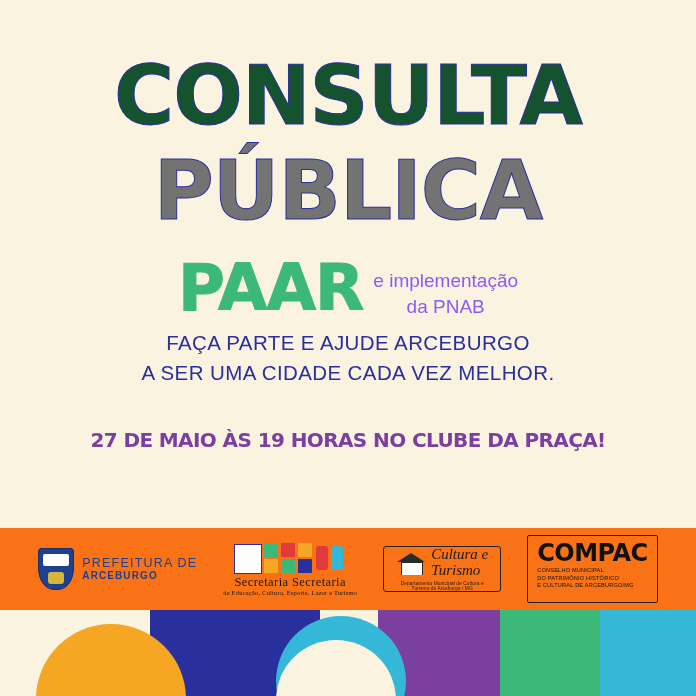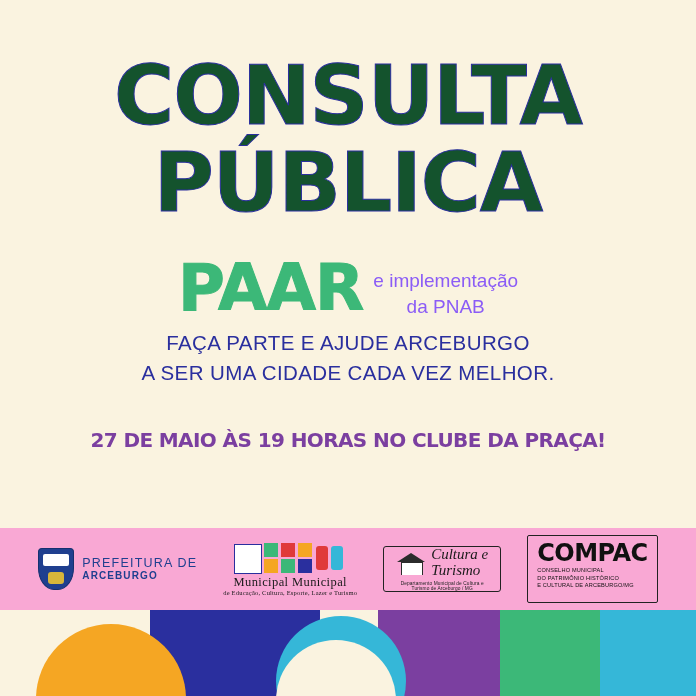--- a/index.html
+++ b/index.html
@@ -38,22 +38,22 @@
     color: #14532d;
     margin: 0;
     -webkit-text-stroke: 1px #2a2f9e;
   }
   .line-publica {
     font-family: "DejaVu Sans", sans-serif;
     font-weight: bold;
     font-size: 82px;
     line-height: 1.02;
     letter-spacing: -1px;
-    color: #14532d;
-    margin: 8px;
+    color: #737373;
+    margin: 16px;
     -webkit-text-stroke: 1px #2a2f9e;
   }
 
   
   .paar-row {
     position: absolute;
     top: 256px;
     left: 0;
     width: 696px;
     display: flex;
@@ -114,21 +114,21 @@
     white-space: nowrap;
   }
 
   
   .logo-strip {
     position: absolute;
     top: 528px;
     left: 0;
     width: 696px;
     height: 82px;
-    background: #f9a8d4;
+    background: #f97316;
     display: flex;
     align-items: center;
     justify-content: center;
     gap: 26px;
   }
   .logo {
     display: flex;
     align-items: center;
     justify-content: center;
   }
@@ -355,21 +355,21 @@
         <span class="sq" style="left:30px;top:1px;width:14px;height:14px;background:#3cb878;"></span>
         <span class="sq" style="left:47px;top:1px;width:14px;height:14px;background:#e03a3a;"></span>
         <span class="sq" style="left:64px;top:1px;width:14px;height:14px;background:#f5a623;"></span>
         <span class="sq" style="left:30px;top:17px;width:14px;height:14px;background:#f5a623;"></span>
         <span class="sq" style="left:47px;top:17px;width:14px;height:14px;background:#3cb878;"></span>
         <span class="sq" style="left:64px;top:17px;width:14px;height:14px;background:#2a2f9e;"></span>
         <span class="sq" style="left:82px;top:4px;width:12px;height:24px;background:#e03a3a;border-radius:3px;"></span>
         <span class="sq" style="left:97px;top:4px;width:12px;height:24px;background:#35b7d8;border-radius:3px;"></span>
       </div>
       <div class="sec-text">
-        <div class="s1">Municipal Municipal</div>
+        <div class="s1">Secretaria Secretaria</div>
         <div class="s2">de Educação, Cultura, Esporte, Lazer e Turismo</div>
       </div>
     </div>
 
     <div class="logo logo-cult">
       <div class="cult-top">
         <div class="kiosk">
           <span class="roof"></span>
           <span class="body"></span>
         </div>

